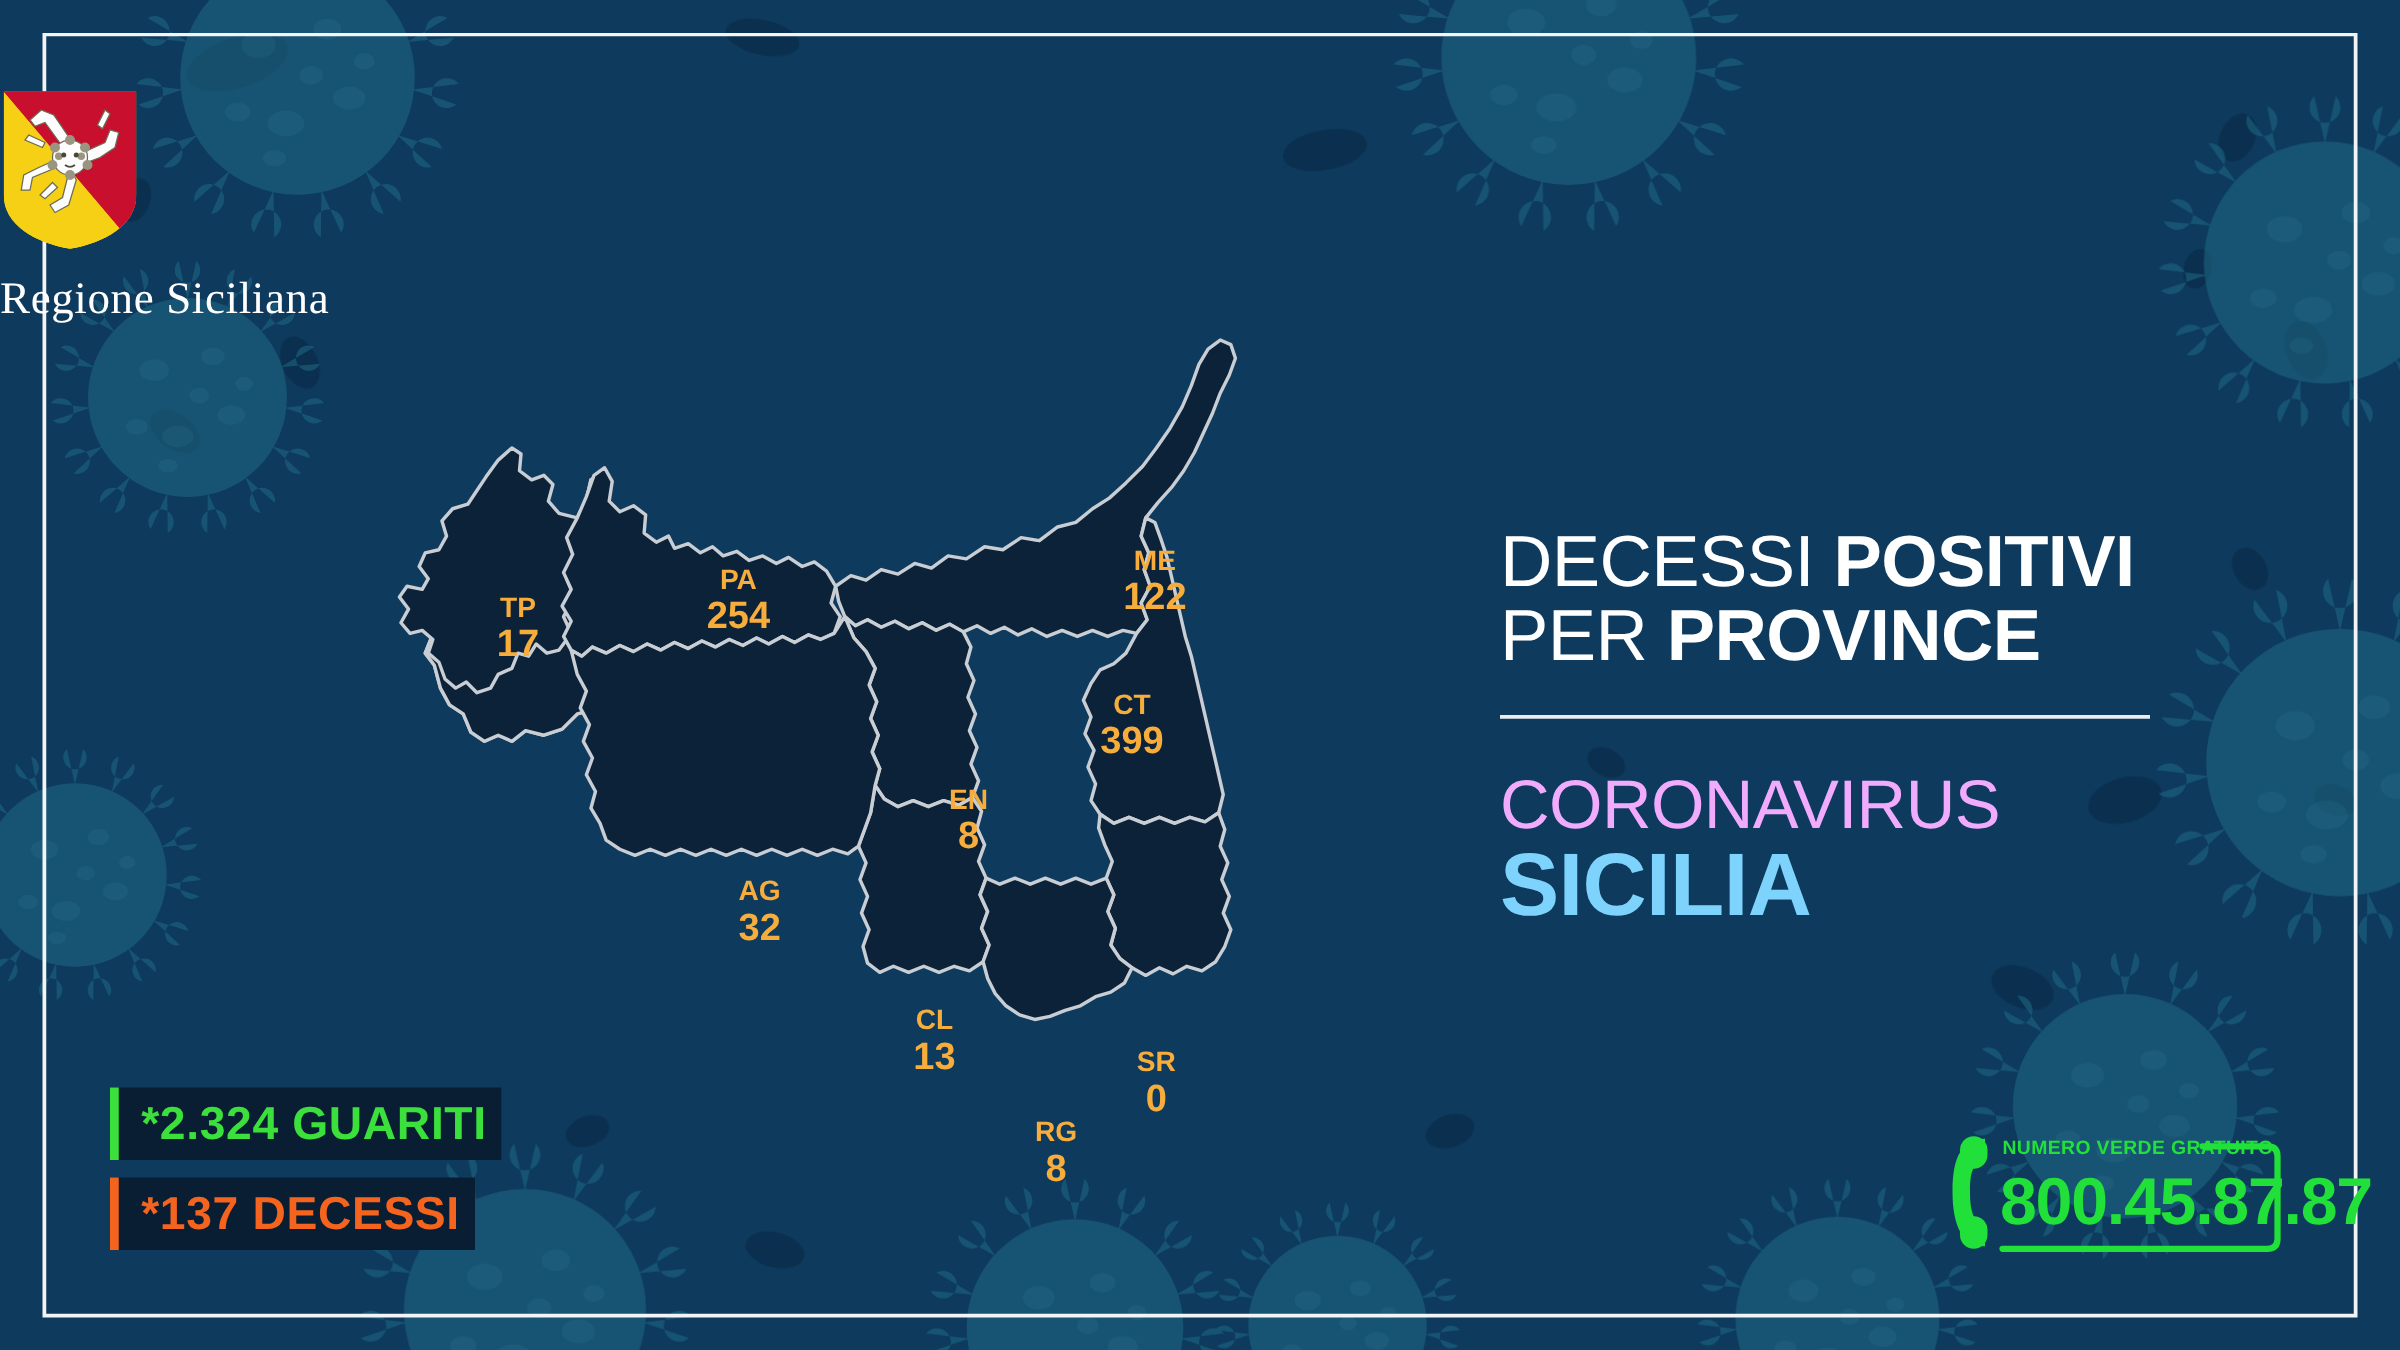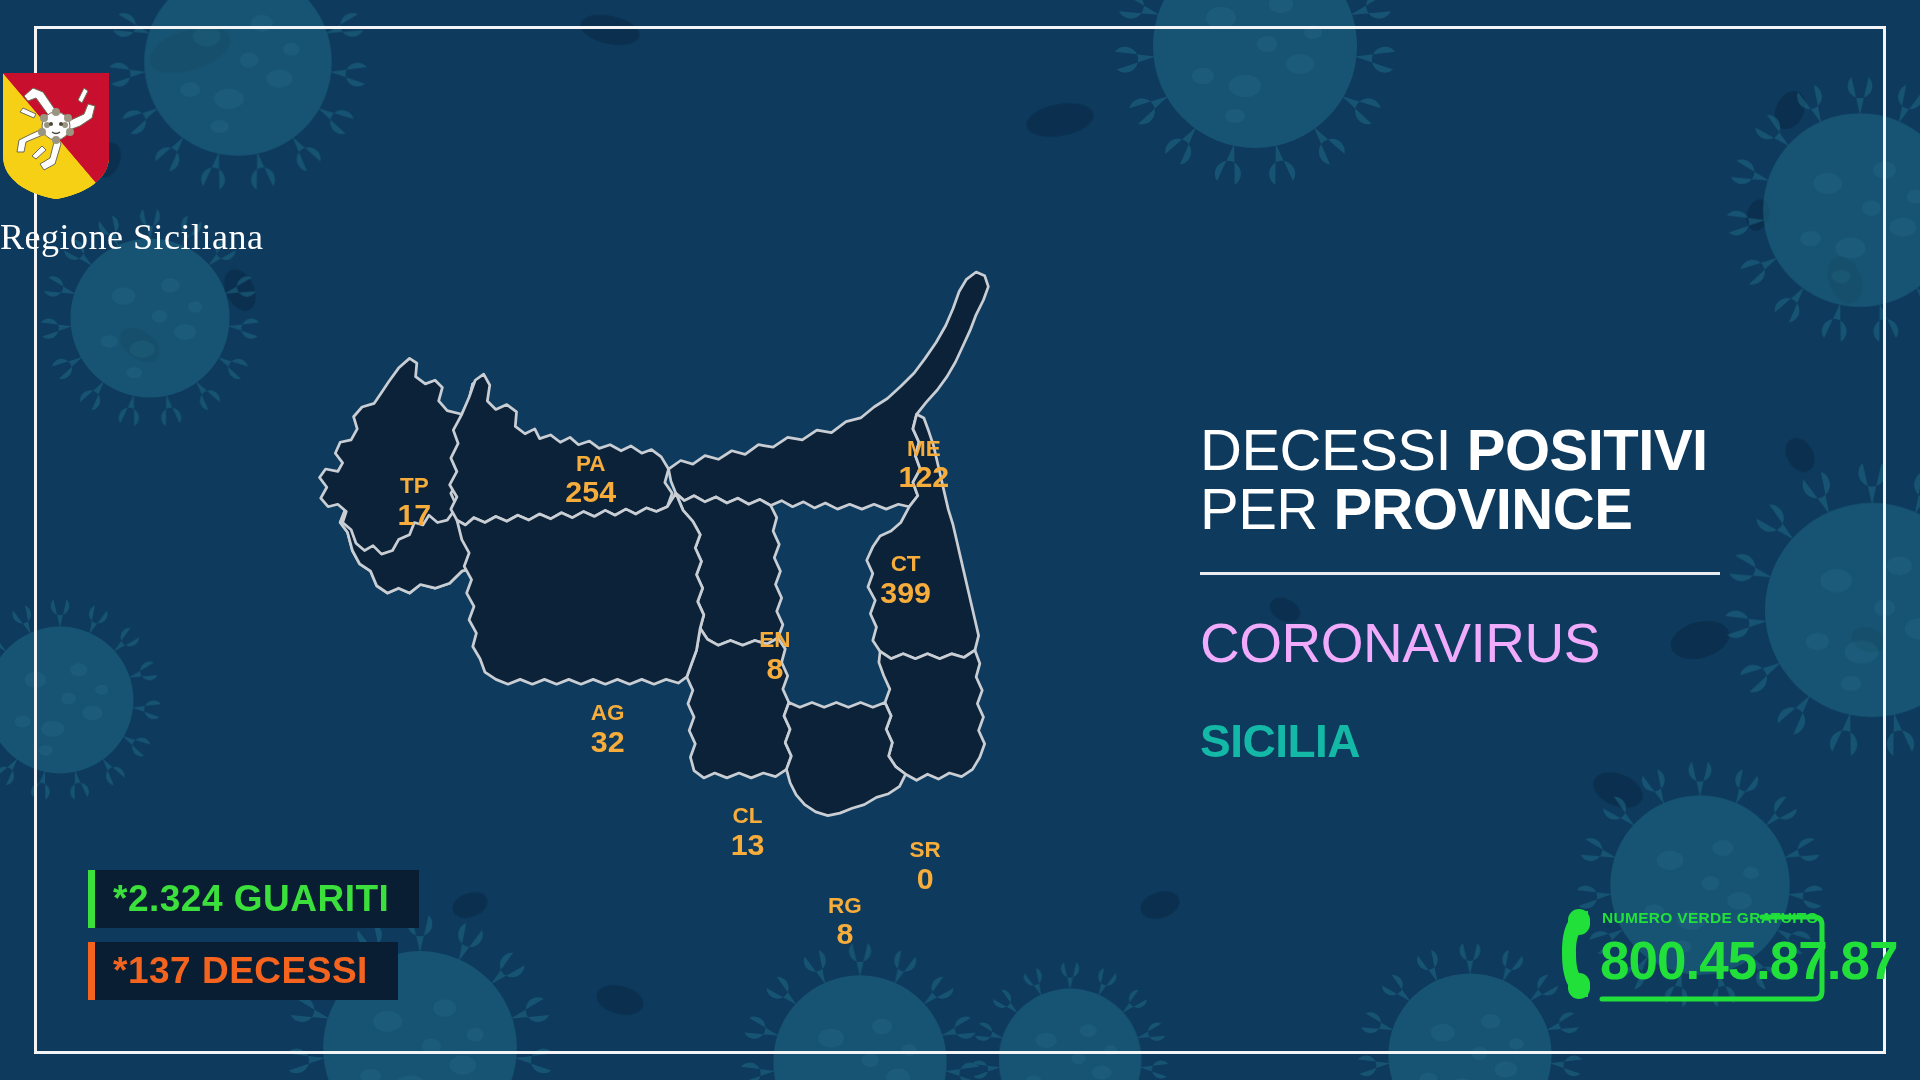--- a/index.html
+++ b/index.html
@@ -80,36 +80,35 @@
     margin:34px 0 40px 0;
   }
   #coronavirus-word {
     color:#f0abfc;
     font-size:55px;
     font-weight:normal;
     line-height:1.03;
     letter-spacing:-0.5px;
   }
   #sicilia-word {
-    color:#14b8a6;
-    font-size:46px;
+    color:#7dd3fc;
+    font-size:71px;
     font-weight:bold;
     line-height:1.03;
     letter-spacing:-0.5px;
-    margin-top:46px;
   }
 
   
   #stats { position:absolute; left:88px; top:870px; }
   .stat-row {
     display:flex; align-items:center;
     background:#0a1e33;
     height:58px;
     margin-bottom:14px;
-    padding-right:30px;
+    padding-right:12px;
     width:fit-content;
   }
   .stat-bar { width:7px; height:58px; flex:0 0 7px; margin-right:18px; }
   .stat-text { font-size:37px; font-weight:bold; letter-spacing:0.5px; white-space:nowrap; }
   .stat-green .stat-bar { background:#3ce03c; }
   .stat-green .stat-text { color:#3ce03c; }
   .stat-orange .stat-bar { background:#f4641e; }
   .stat-orange .stat-text { color:#f4641e; }
 
   

